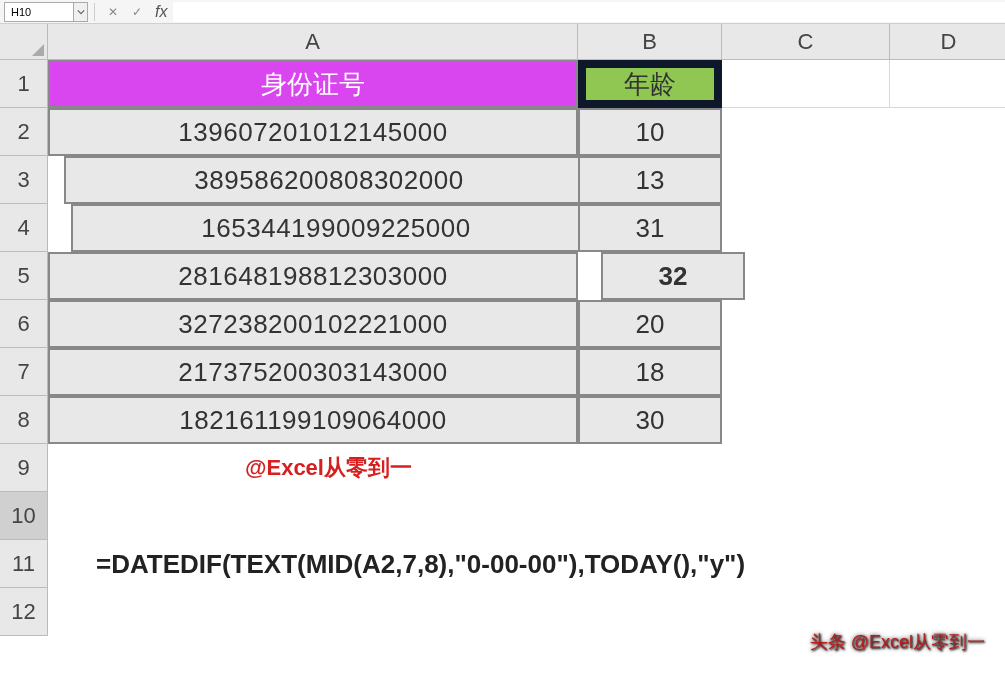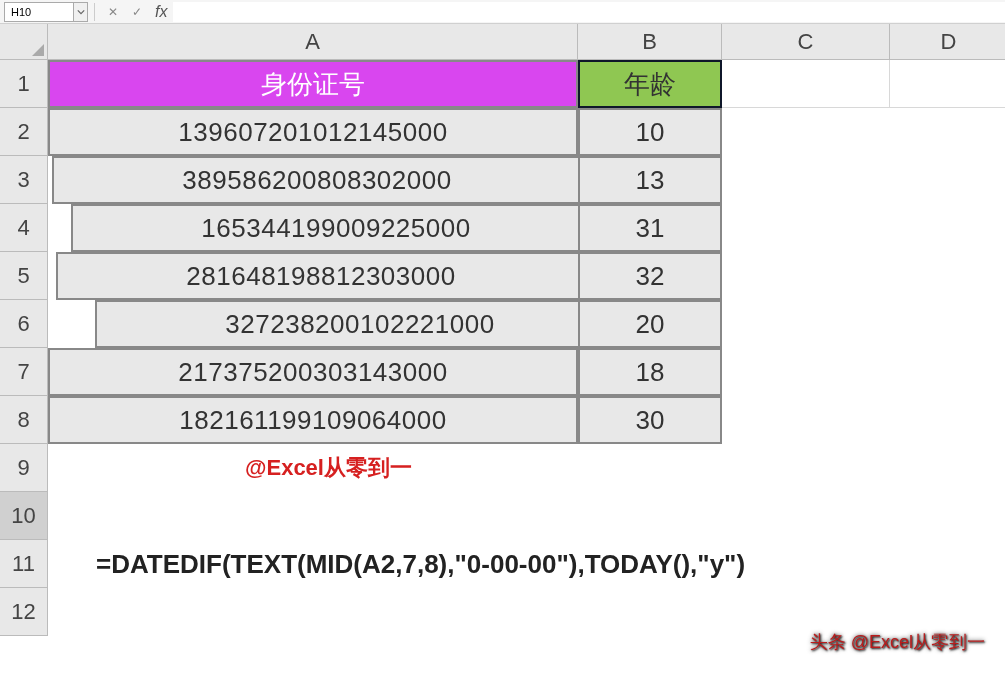--- a/index.html
+++ b/index.html
@@ -151,21 +151,21 @@
       color: #fff;
       justify-content: center;
       font-size: 26px;
       border: 2px solid #888;
     }
     .cell.header-b {
       background: #8fc752;
       color: #333;
       justify-content: center;
       font-size: 26px;
-      border: 2px solid #0f172a;
+      border: 8px solid #0f172a;
     }
     .cell.data-a {
       background: #e8e8e8;
       justify-content: center;
       font-size: 26px;
       border: 2px solid #888;
       font-family: Arial, sans-serif;
       letter-spacing: 0.5px;
     }
     .cell.data-b {
@@ -248,30 +248,30 @@
       <div class="col-header col-d">D</div>
     </div>
     <div class="cells">
 
       <div class="cell header-a" style="left:0;top:0;width:530px;">身份证号</div>
       <div class="cell header-b" style="left:530px;top:0;width:144px;">年龄</div>
 
       <div class="cell data-a" style="left:0;top:48px;width:530px;">139607201012145000</div>
       <div class="cell data-b" style="left:530px;top:48px;width:144px;">10</div>
 
-      <div class="cell data-a" style="left:4px;top:96px;width:530px;">389586200808302000</div>
+      <div class="cell data-a" style="left:16px;top:96px;width:530px;">389586200808302000</div>
       <div class="cell data-b" style="left:530px;top:96px;width:144px;">13</div>
 
       <div class="cell data-a" style="left:0;top:144px;width:530px;margin-left:23px;">165344199009225000</div>
       <div class="cell data-b" style="left:530px;top:144px;width:144px;">31</div>
 
-      <div class="cell data-a" style="left:8px;top:192px;width:530px;">281648198812303000</div>
-      <div class="cell data-b" style="left:530px;top:192px;width:144px;">32</div>
-
-      <div class="cell data-a" style="left:0;top:240px;width:530px;margin-left:47px;">327238200102221000</div>
+      <div class="cell data-a" style="left:0;top:192px;width:530px;">281648198812303000</div>
+      <div class="cell data-b" style="left:553px;top:192px;width:144px;font-weight:bold;">32</div>
+
+      <div class="cell data-a" style="left:0;top:240px;width:530px;">327238200102221000</div>
       <div class="cell data-b" style="left:530px;top:240px;width:144px;">20</div>
 
       <div class="cell data-a" style="left:0;top:288px;width:530px;">217375200303143000</div>
       <div class="cell data-b" style="left:530px;top:288px;width:144px;">18</div>
 
       <div class="cell data-a" style="left:0;top:336px;width:530px;">182161199109064000</div>
       <div class="cell data-b" style="left:530px;top:336px;width:144px;">30</div>
 
       <div class="cell red-text" style="left:0;top:384px;width:530px;padding-left:39px;">@Excel从零到一</div>
 

